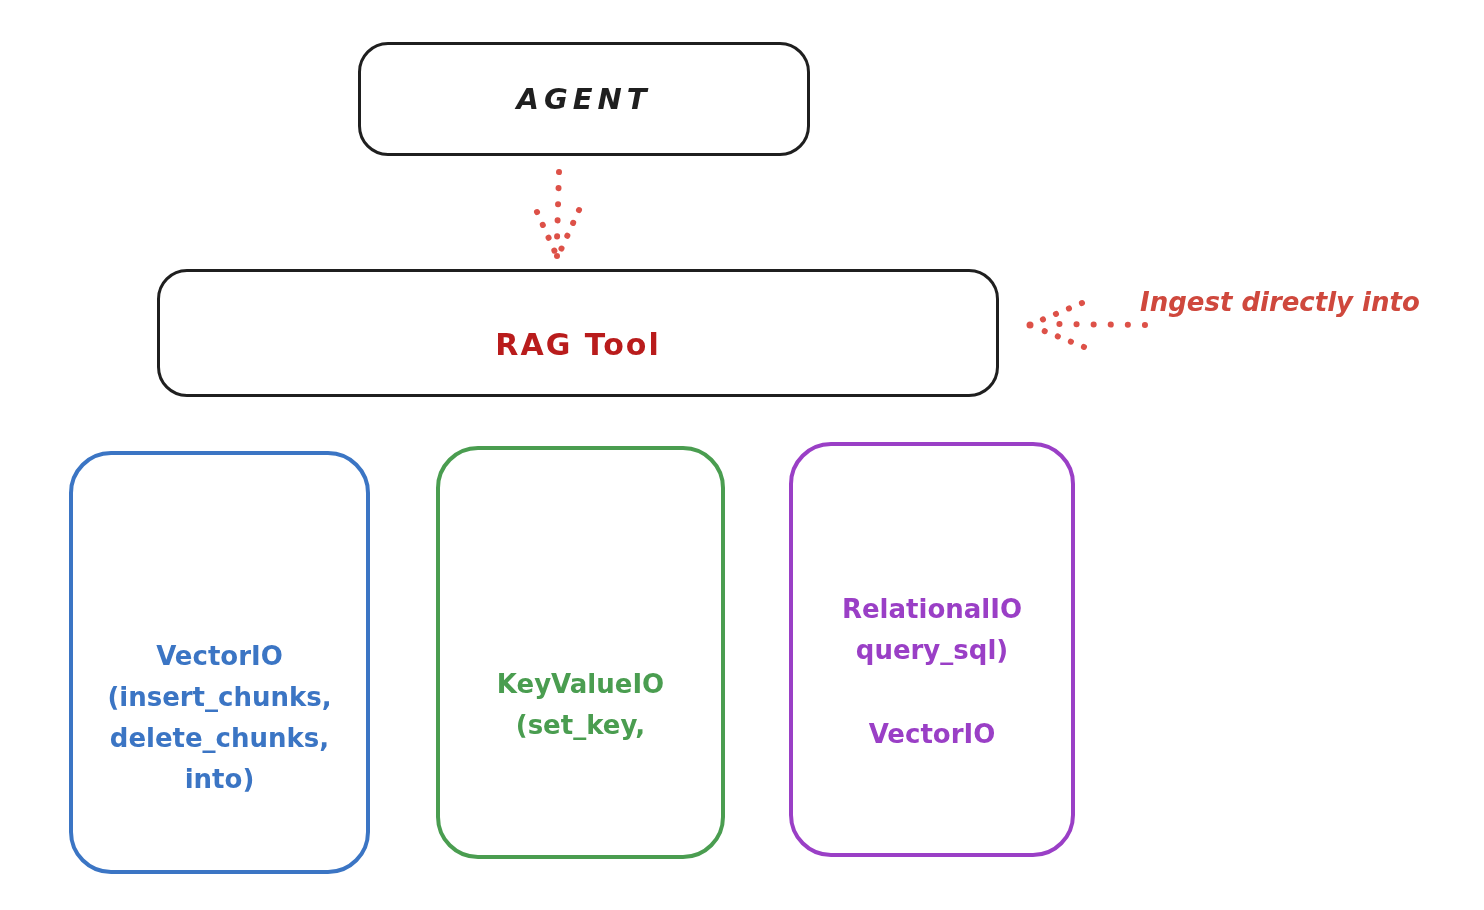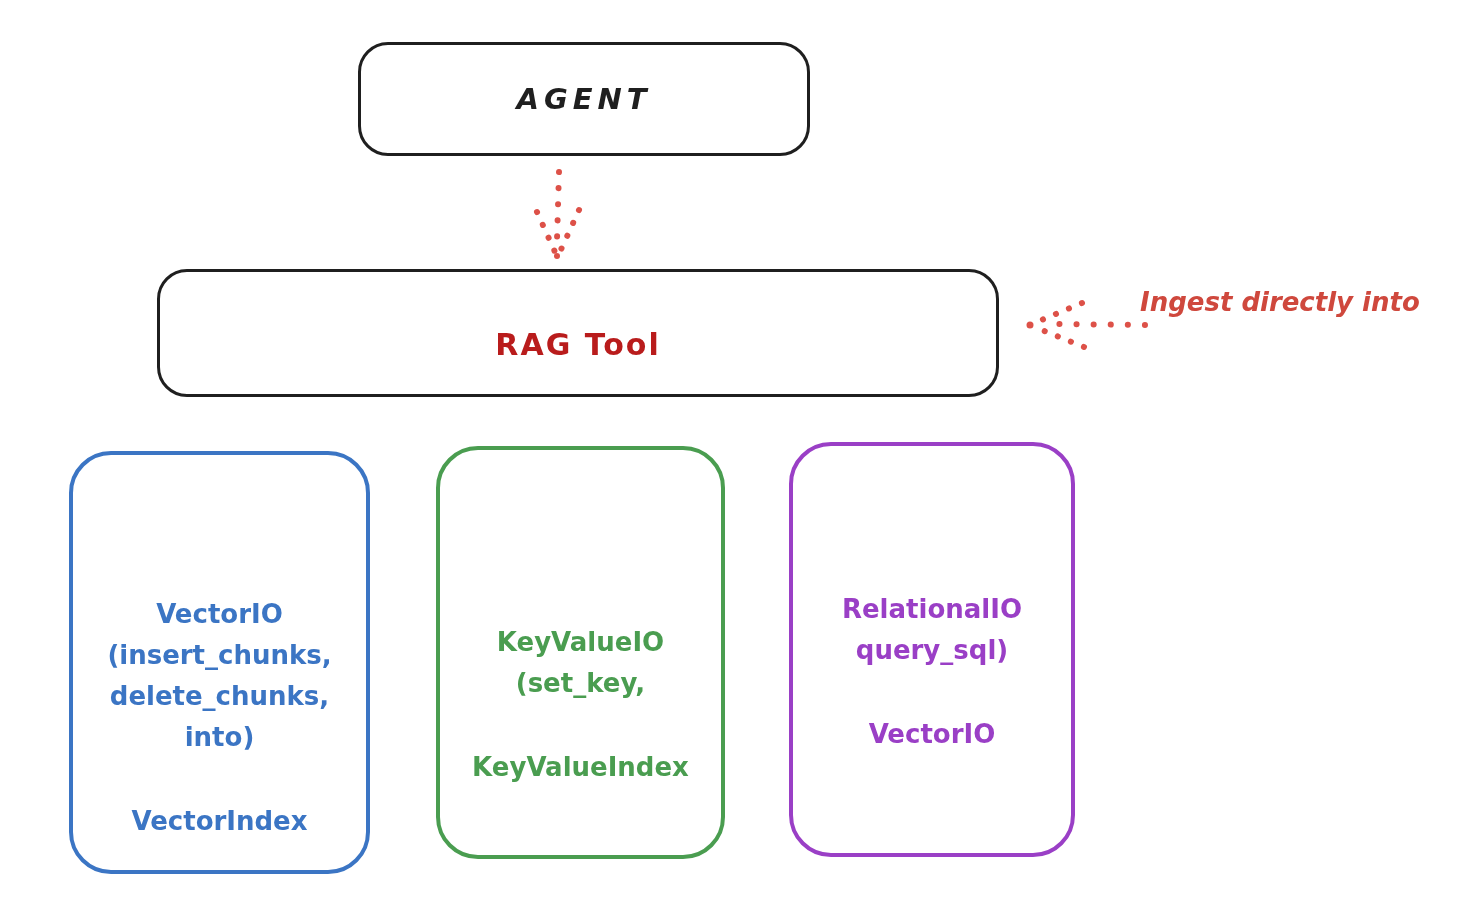--- a/index.html
+++ b/index.html
@@ -114,27 +114,25 @@
 
   <div class="annotation">
     <div>Ingest directly into</div>
   </div>
 
   <div class="node storage-box box-vector">
     <div>VectorIO</div>
     <div>(insert_chunks,</div>
     <div>delete_chunks,</div>
     <div>into)</div>
-    <div class="index-label">VectorIndex</div>
   </div>
 
   <div class="node storage-box box-keyvalue">
     <div>KeyValueIO</div>
     <div>(set_key,</div>
-    <div class="index-label">KeyValueIndex</div>
   </div>
 
   <div class="node storage-box box-relational">
     <div>RelationalIO</div>
     <div>query_sql)</div>
     <div class="index-label">VectorIO</div>
   </div>
 
   <svg class="arrow-layer" viewBox="0 0 1484 910" xmlns="http://www.w3.org/2000/svg">
 

